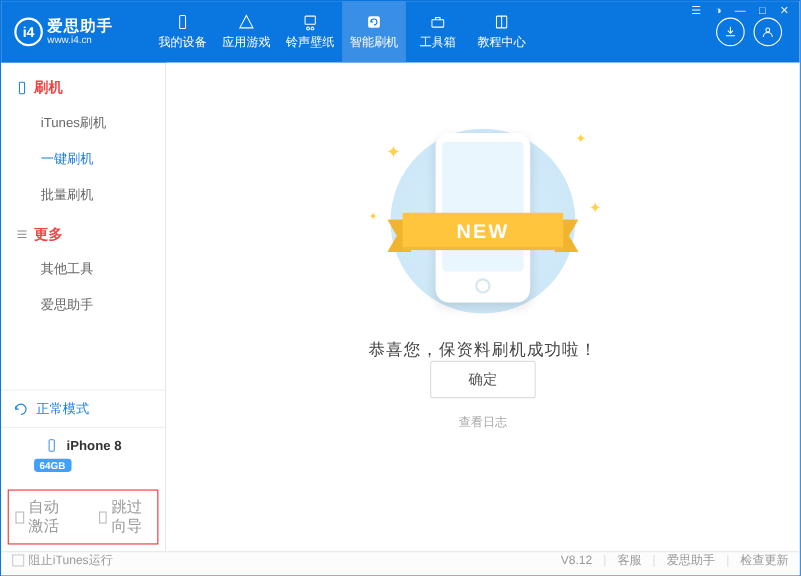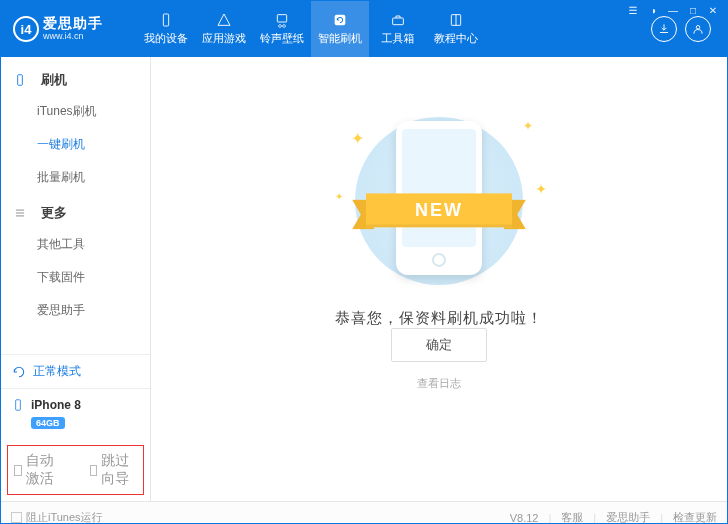--- a/index.html
+++ b/index.html
@@ -52,36 +52,36 @@
 
   
   .body { display: flex; height: calc(524px - 56px - 24px);}
   .sidebar {
     width: 150px; border-right: 1px solid #e6e6e6; display:flex; flex-direction:column;
     background:#fff;
   }
   .side-scroll{flex:1; padding-top:8px;}
   .side-group { padding: 0 0 4px 0;}
   .side-head {
-    display:flex; align-items:center; gap:14px; padding: 6px 12px; color:#404040; font-size:13px; font-weight:bold;
+    display:flex; align-items:center; gap:4px; padding: 6px 12px; color:#ef4444; font-size:13px; font-weight:bold;
   }
   .side-head svg{width:14px;height:14px;stroke:#1d7ee2;fill:none;stroke-width:1.6;}
   .side-head.more svg{stroke:#888;}
   .side-item {
     padding: 8px 12px 8px 36px; font-size:12px; color:#666; cursor:pointer;
   }
   .side-item.active{ color:#1d7ee2;}
   .status-box {
     border-top:1px solid #eee; padding:8px 10px; display:flex; align-items:center; gap:6px; color:#1d7ee2; font-size:12px;
   }
   .status-box svg{width:16px;height:16px;stroke:#1d7ee2;fill:none;stroke-width:1.6;}
   .device-box {
     border-top:1px solid #eee; padding:8px 10px 10px; color:#333;
   }
-  .device-row{display:flex;align-items:center;gap:6px;font-size:12px;font-weight:bold;}
+  .device-row{display:flex;align-items:center;gap:6px;font-size:12px;font-weight:bold;justify-content:center;}
   .device-row svg{width:14px;height:16px;stroke:#1d7ee2;fill:none;stroke-width:1.4;}
   .badge{
     display:inline-block;background:#3fa0ff;color:#fff;font-size:9px;padding:1px 5px;border-radius:3px;
     margin-left:20px;margin-top:4px;font-weight:bold;
   }
   .checks-row{
     border:1.5px solid #e33; margin:6px; padding:6px 6px; display:flex; gap:28px; align-items:center;
     color:#999; font-size:14px;
   }
   .chk{display:flex;align-items:center;gap:4px;}
@@ -127,21 +127,21 @@
   }
   .btn-ok{
     margin-top:0; border:1px solid #ddd;background:#fff;color:#555;
     padding:7px 34px;font-size:13px;cursor:pointer;border-radius:2px;
   }
   .loglink{margin-top:14px;font-size:11px;color:#aaa;cursor:pointer;}
 
   
   .footer{
     height:24px;border-top:1px solid #e6e6e6;background:#fcfcfc;
-    display:flex;align-items:flex-end;font-size:11px;color:#999;padding:0 10px;gap:8px;
+    display:flex;align-items:flex-start;font-size:11px;color:#999;padding:0 10px;gap:8px;
   }
   .footer .chk-box{border-color:#ccc;}
   .footer-right{margin-left:auto;display:flex;align-items:center;gap:10px;}
   .divider{color:#ddd;}
 </style>
 </head>
 <body>
 
 <div class="header">
   <div class="logo-wrap">
@@ -251,21 +251,20 @@
       <div class="side-group">
         <div class="side-head more">
           <svg viewBox="0 0 24 24">
               <line x1="5" y1="7" x2="19" y2="7"></line>
               <line x1="5" y1="12" x2="19" y2="12"></line>
               <line x1="5" y1="17" x2="19" y2="17"></line>
             </svg>
           <span>更多</span>
         </div>
         <div class="side-item">其他工具</div>
-        <div class="side-item">下载固件</div>
         <div class="side-item">爱思助手</div>
       </div>
     </div>
 
     <div class="status-box">
       <svg viewBox="0 0 24 24">
           <path d="M5 12 A7 7 0 1 1 12 19"></path>
           <polyline points="5,8 5,12 9,12"></polyline>
         </svg>
       <span>正常模式</span>

